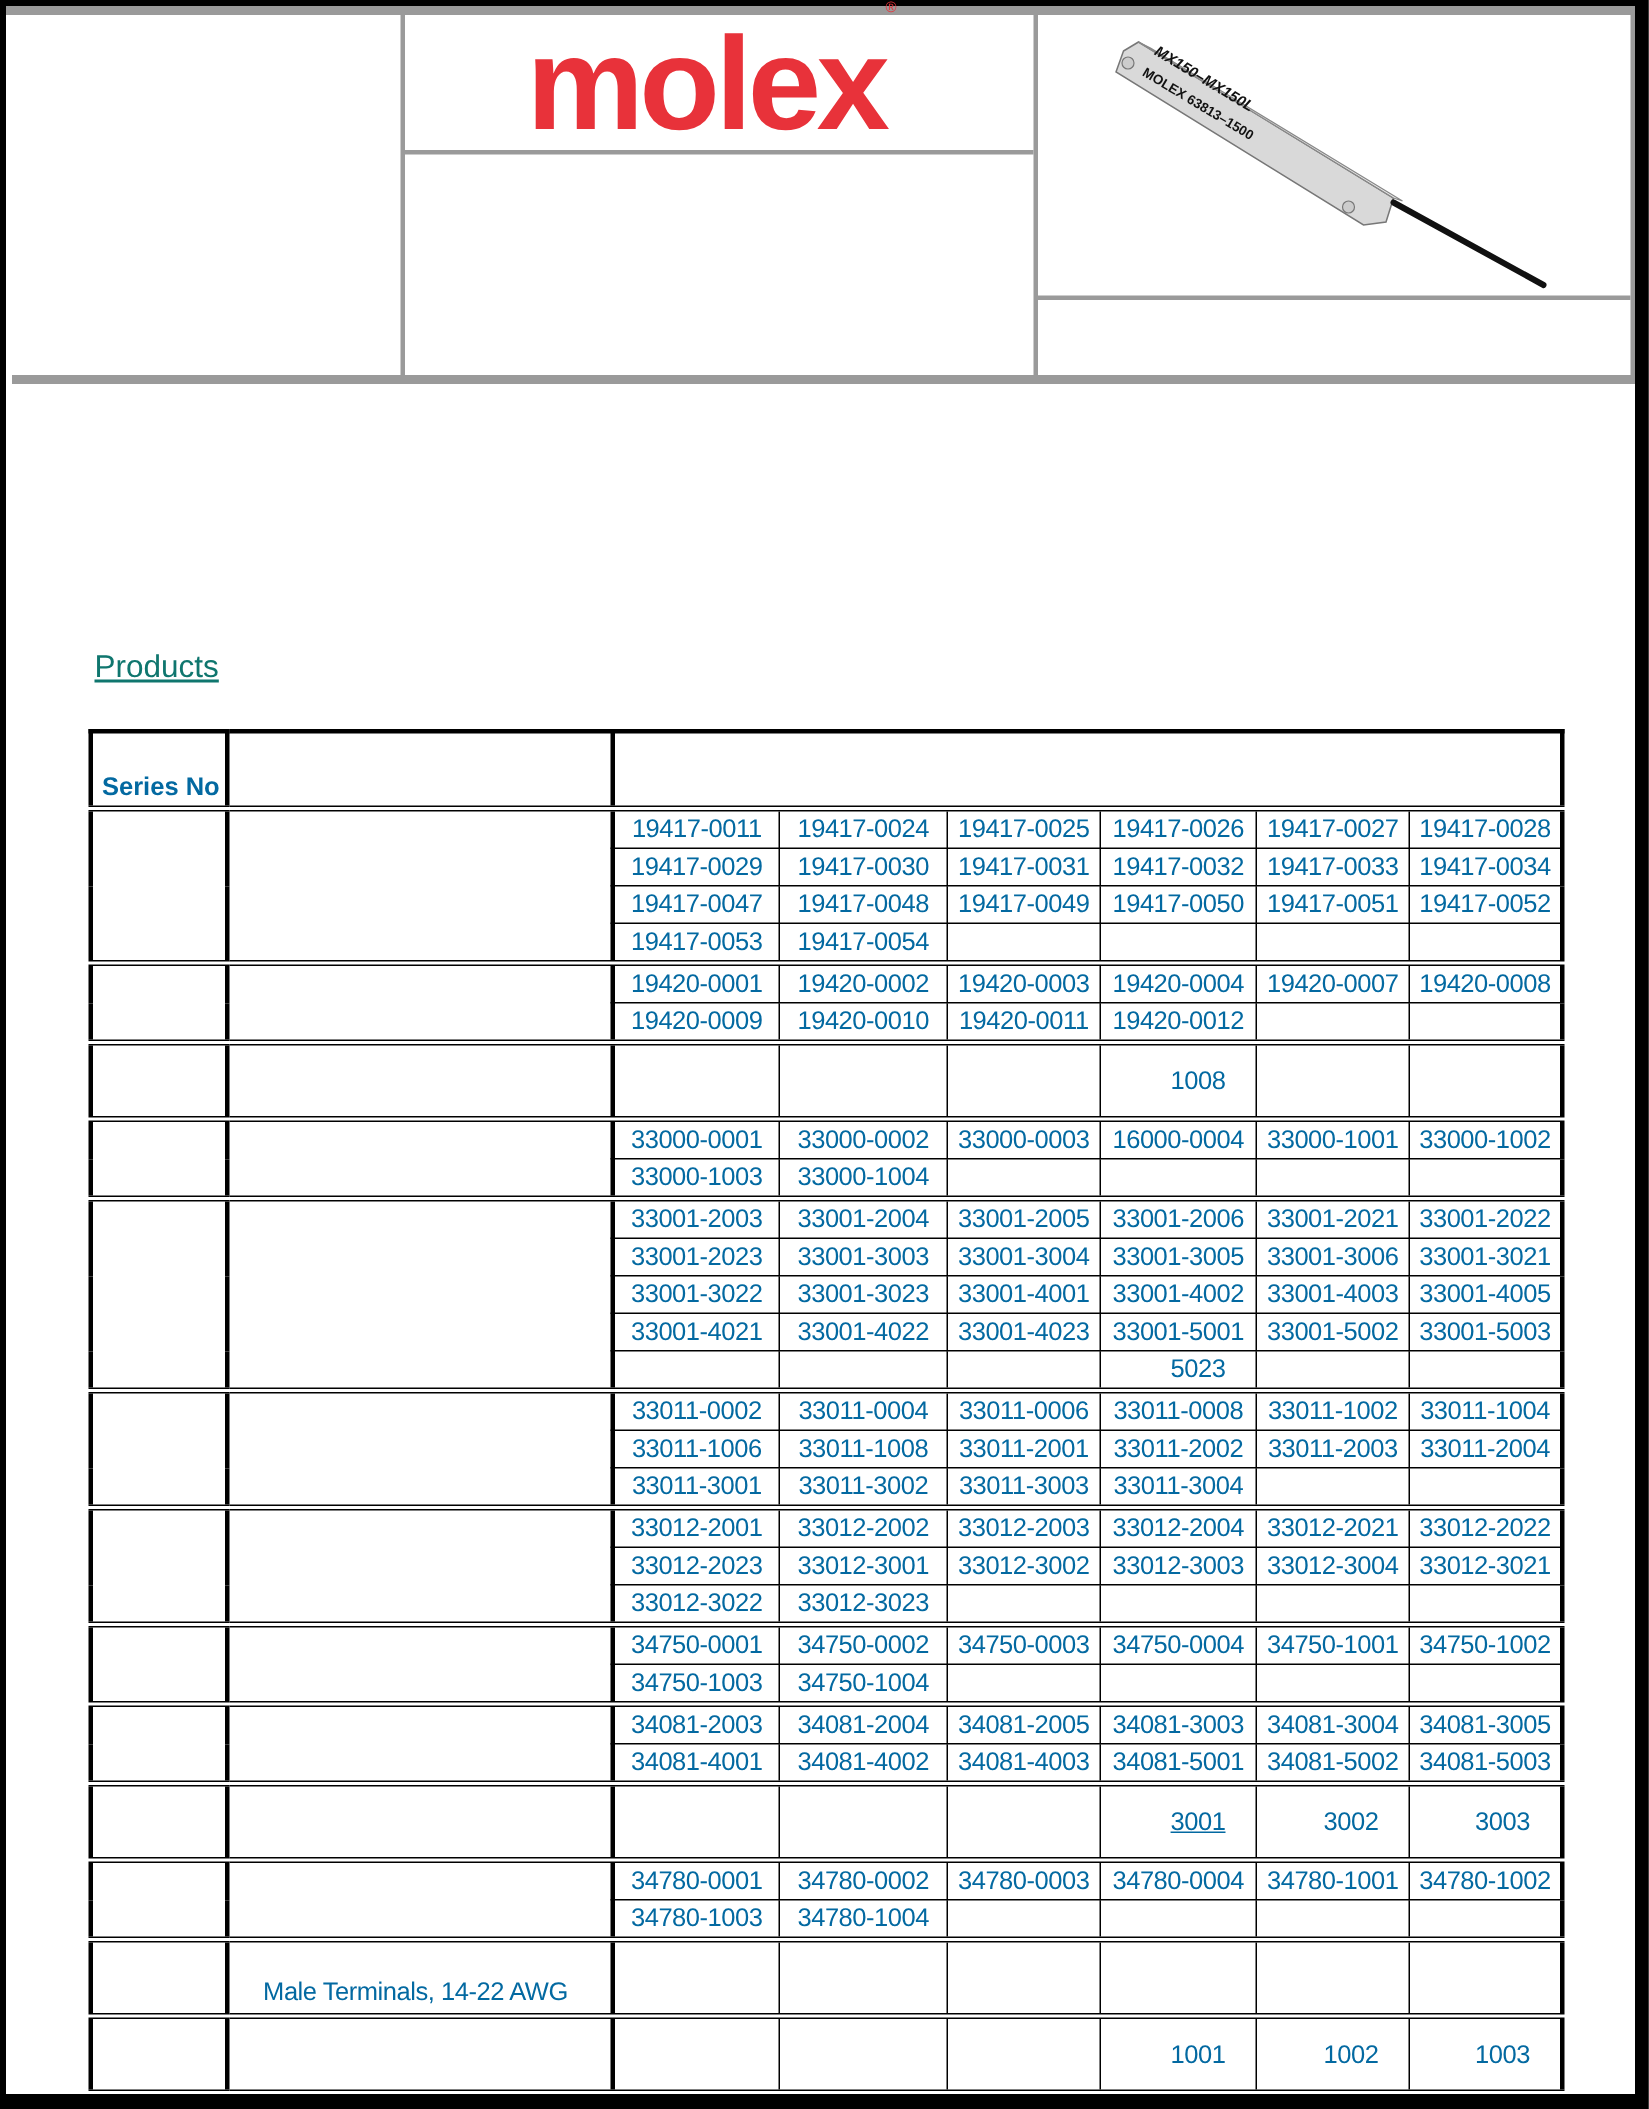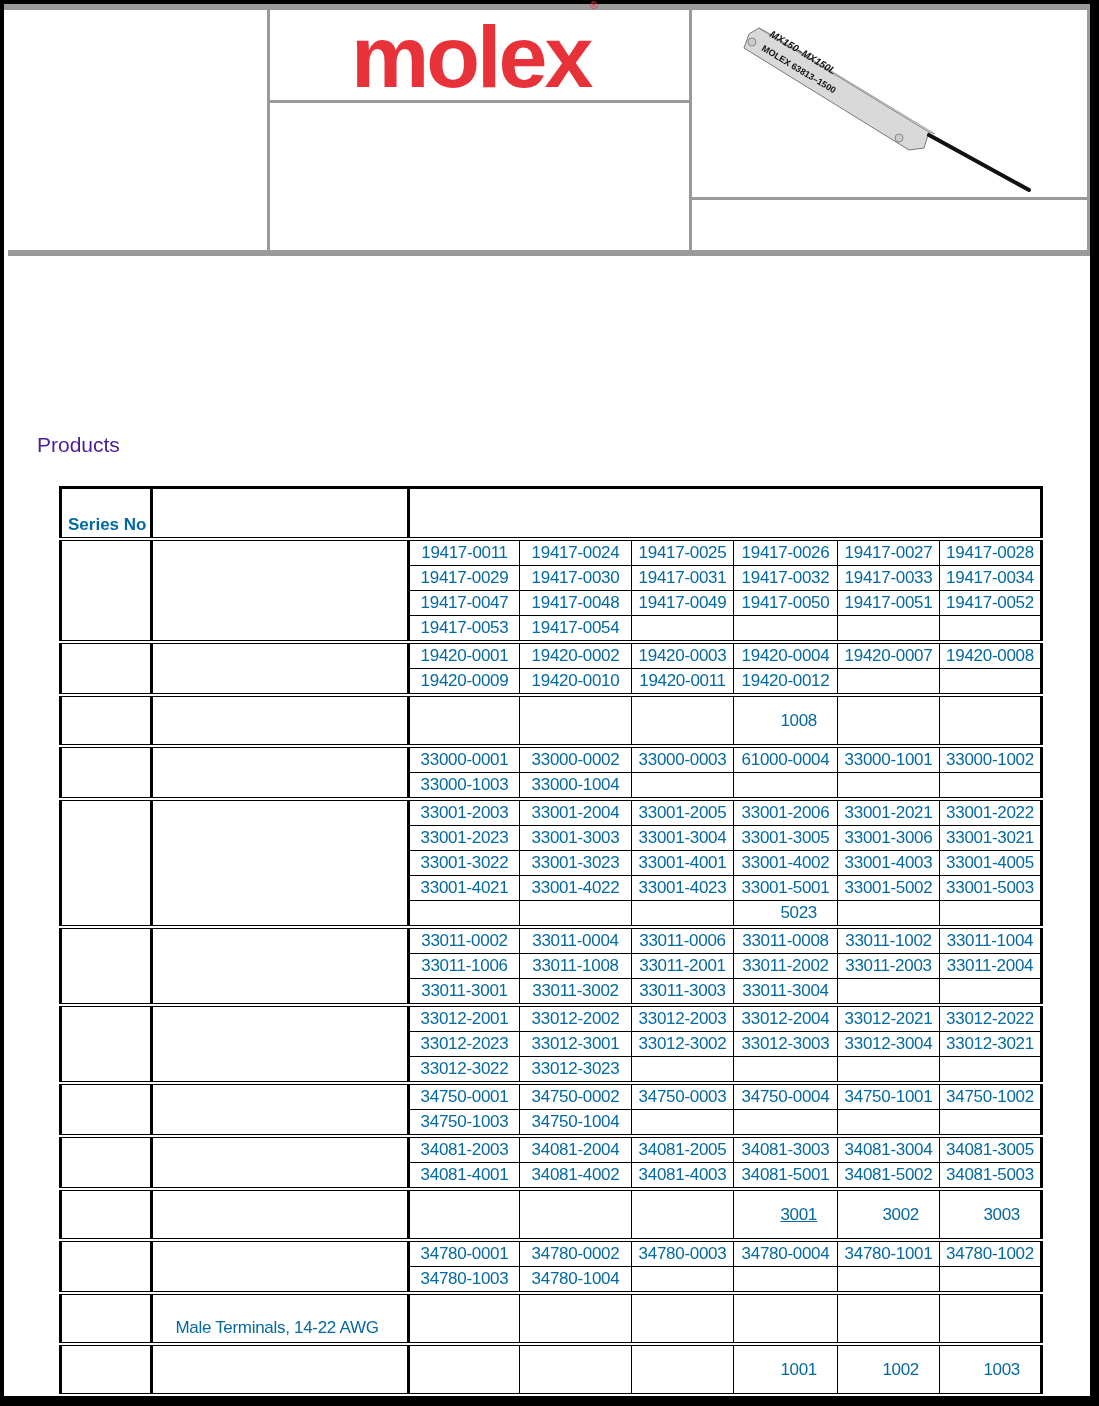--- a/index.html
+++ b/index.html
@@ -12,21 +12,21 @@
   .vline { position: absolute; width: 3px; background: #9a9a9a; }
   .hline { position: absolute; height: 3px; background: #9a9a9a; }
 
   .logo { position: absolute; left: 320px; top: 10px; width: 310px; height: 80px;
           color: #e8323a; font-family: "Liberation Sans", sans-serif; font-weight: bold;
           font-size: 88px; line-height: 80px; letter-spacing: -3px; margin-left: 27px; }
   .logo sup { font-size: 10px; color: #e8323a; position: relative; top: -48px; letter-spacing: 0; font-weight: normal; }
 
   .tool-illus { position: absolute; left: 735px; top: 18px; width: 310px; height: 180px; }
 
-  .products-title { position: absolute; left: 33px; top: 429px; font-size: 21px; color: #4c1d95; }
+  .products-title { position: absolute; left: 59px; top: 429px; font-size: 21px; text-decoration: underline; color: #0f766e; }
 
   
   table.prod { position: absolute; left: 55px; top: 482px; border-collapse: collapse; font-size: 17px; color: #0369a1; table-layout: fixed; }
   table.prod td { border: 1px solid #000; padding: 0 6px 0 0; height: 24px; text-align: right; white-space: nowrap; letter-spacing: -0.3px; }
   table.prod td.series, table.prod td.desc { border-left: 3px solid #000; border-right: 3px solid #000; vertical-align: bottom; }
   table.prod td.pn { text-align: center; padding: 0; }
   table.prod td.pn.right { text-align: right; padding-right: 20px; margin-top: 12px; }
   table.prod tr.group-start td { border-top: 4px double #000; }
   table.prod tr.tall td { height: 47px; }
   table.prod td.last-col { border-right: 3px solid #000; }
@@ -153,21 +153,21 @@
           <td class="pn right last-col" style="vertical-align: middle;"></td>
         </tr>
         <tr class="group-start">
           <td class="series" rowspan="2"></td>
           <td class="desc" rowspan="2">
             <span class="desc-text"></span>
           </td>
           <td class="pn">33000-0001</td>
           <td class="pn">33000-0002</td>
           <td class="pn">33000-0003</td>
-          <td class="pn">61000-0004</td>
+          <td class="pn">16000-0004</td>
           <td class="pn">33000-1001</td>
           <td class="pn last-col">33000-1002</td>
         </tr>
         <tr>
           <td class="pn">33000-1003</td>
           <td class="pn">33000-1004</td>
           <td class="pn right"></td>
           <td class="pn right"></td>
           <td class="pn right"></td>
           <td class="pn right last-col"></td>

